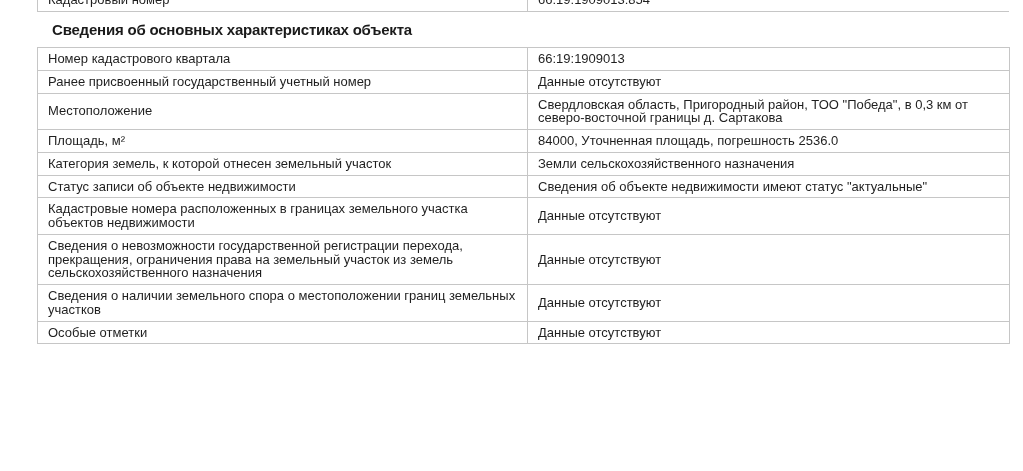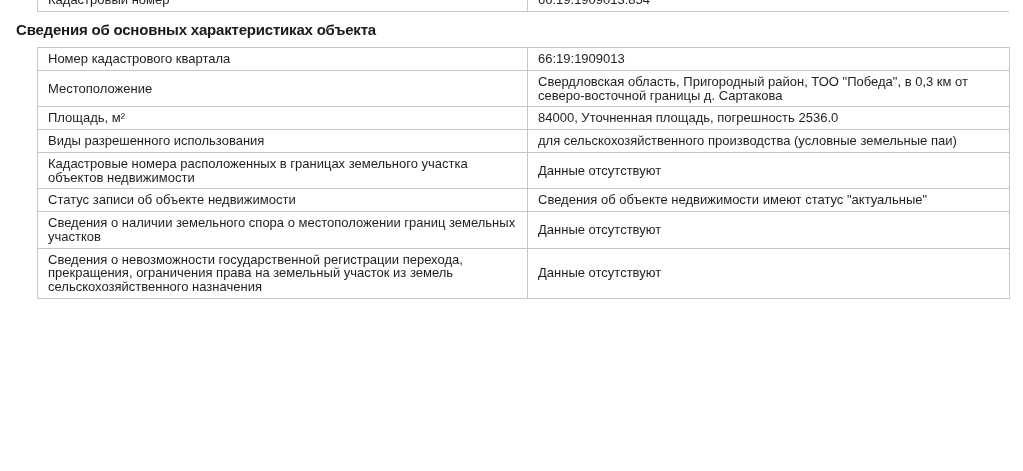--- a/index.html
+++ b/index.html
@@ -22,21 +22,21 @@
     width: 972px;
     height: 12px;
     overflow: hidden;
   }
   .cut-top .info-table {
     margin-left: 0;
     margin-top: -12px;
   }
 
   .section-title {
-    margin: 8px 0 7px 16px;
+    margin: 8px 0 7px 52px;
     font-size: 15px;
     line-height: 20px;
     font-weight: bold;
     color: #1a1a1a;
     letter-spacing: -0.2px;
   }
 
   .info-table {
     border-collapse: collapse;
     table-layout: fixed;
@@ -82,55 +82,63 @@
       <col class="col2">
     </colgroup>
   <tbody>
 
       <tr>
         <td>Номер кадастрового квартала</td>
         <td>66:19:1909013</td>
       </tr>
 
 
+      <tr>
+        <td>Ранее присвоенный государственный учетный номер</td>
+        <td>Данные отсутствуют</td>
+      </tr>
 
       <tr>
         <td>Местоположение</td>
         <td>Свердловская область, Пригородный район, ТОО "Победа", в 0,3 км от северо-восточной границы д. Сартакова</td>
       </tr>
 
       <tr>
         <td>Площадь, м²</td>
         <td>84000, Уточненная площадь, погрешность 2536.0</td>
       </tr>
 
+      <tr>
+        <td>Категория земель, к которой отнесен земельный участок</td>
+        <td>Земли сельскохозяйственного назначения</td>
+      </tr>
+
 
 
 
       <tr>
-        <td>Виды разрешенного использования</td>
-        <td>для сельскохозяйственного производства (условные земельные паи)</td>
+        <td>Статус записи об объекте недвижимости</td>
+        <td>Сведения об объекте недвижимости имеют статус "актуальные"</td>
       </tr>
 
       <tr>
         <td>Кадастровые номера расположенных в границах земельного участка объектов недвижимости</td>
         <td>Данные отсутствуют</td>
       </tr>
 
+
       <tr>
-        <td>Статус записи об объекте недвижимости</td>
-        <td>Сведения об объекте недвижимости имеют статус "актуальные"</td>
+        <td>Сведения о невозможности государственной регистрации перехода, прекращения, ограничения права на земельный участок из земель сельскохозяйственного назначения</td>
+        <td>Данные отсутствуют</td>
       </tr>
-
 
       <tr>
         <td>Сведения о наличии земельного спора о местоположении границ земельных участков</td>
         <td>Данные отсутствуют</td>
       </tr>
 
       <tr>
-        <td>Сведения о невозможности государственной регистрации перехода, прекращения, ограничения права на земельный участок из земель сельскохозяйственного назначения</td>
+        <td>Особые отметки</td>
         <td>Данные отсутствуют</td>
       </tr>
-
     </tbody>
 
 </table>
 
 </body></html>

